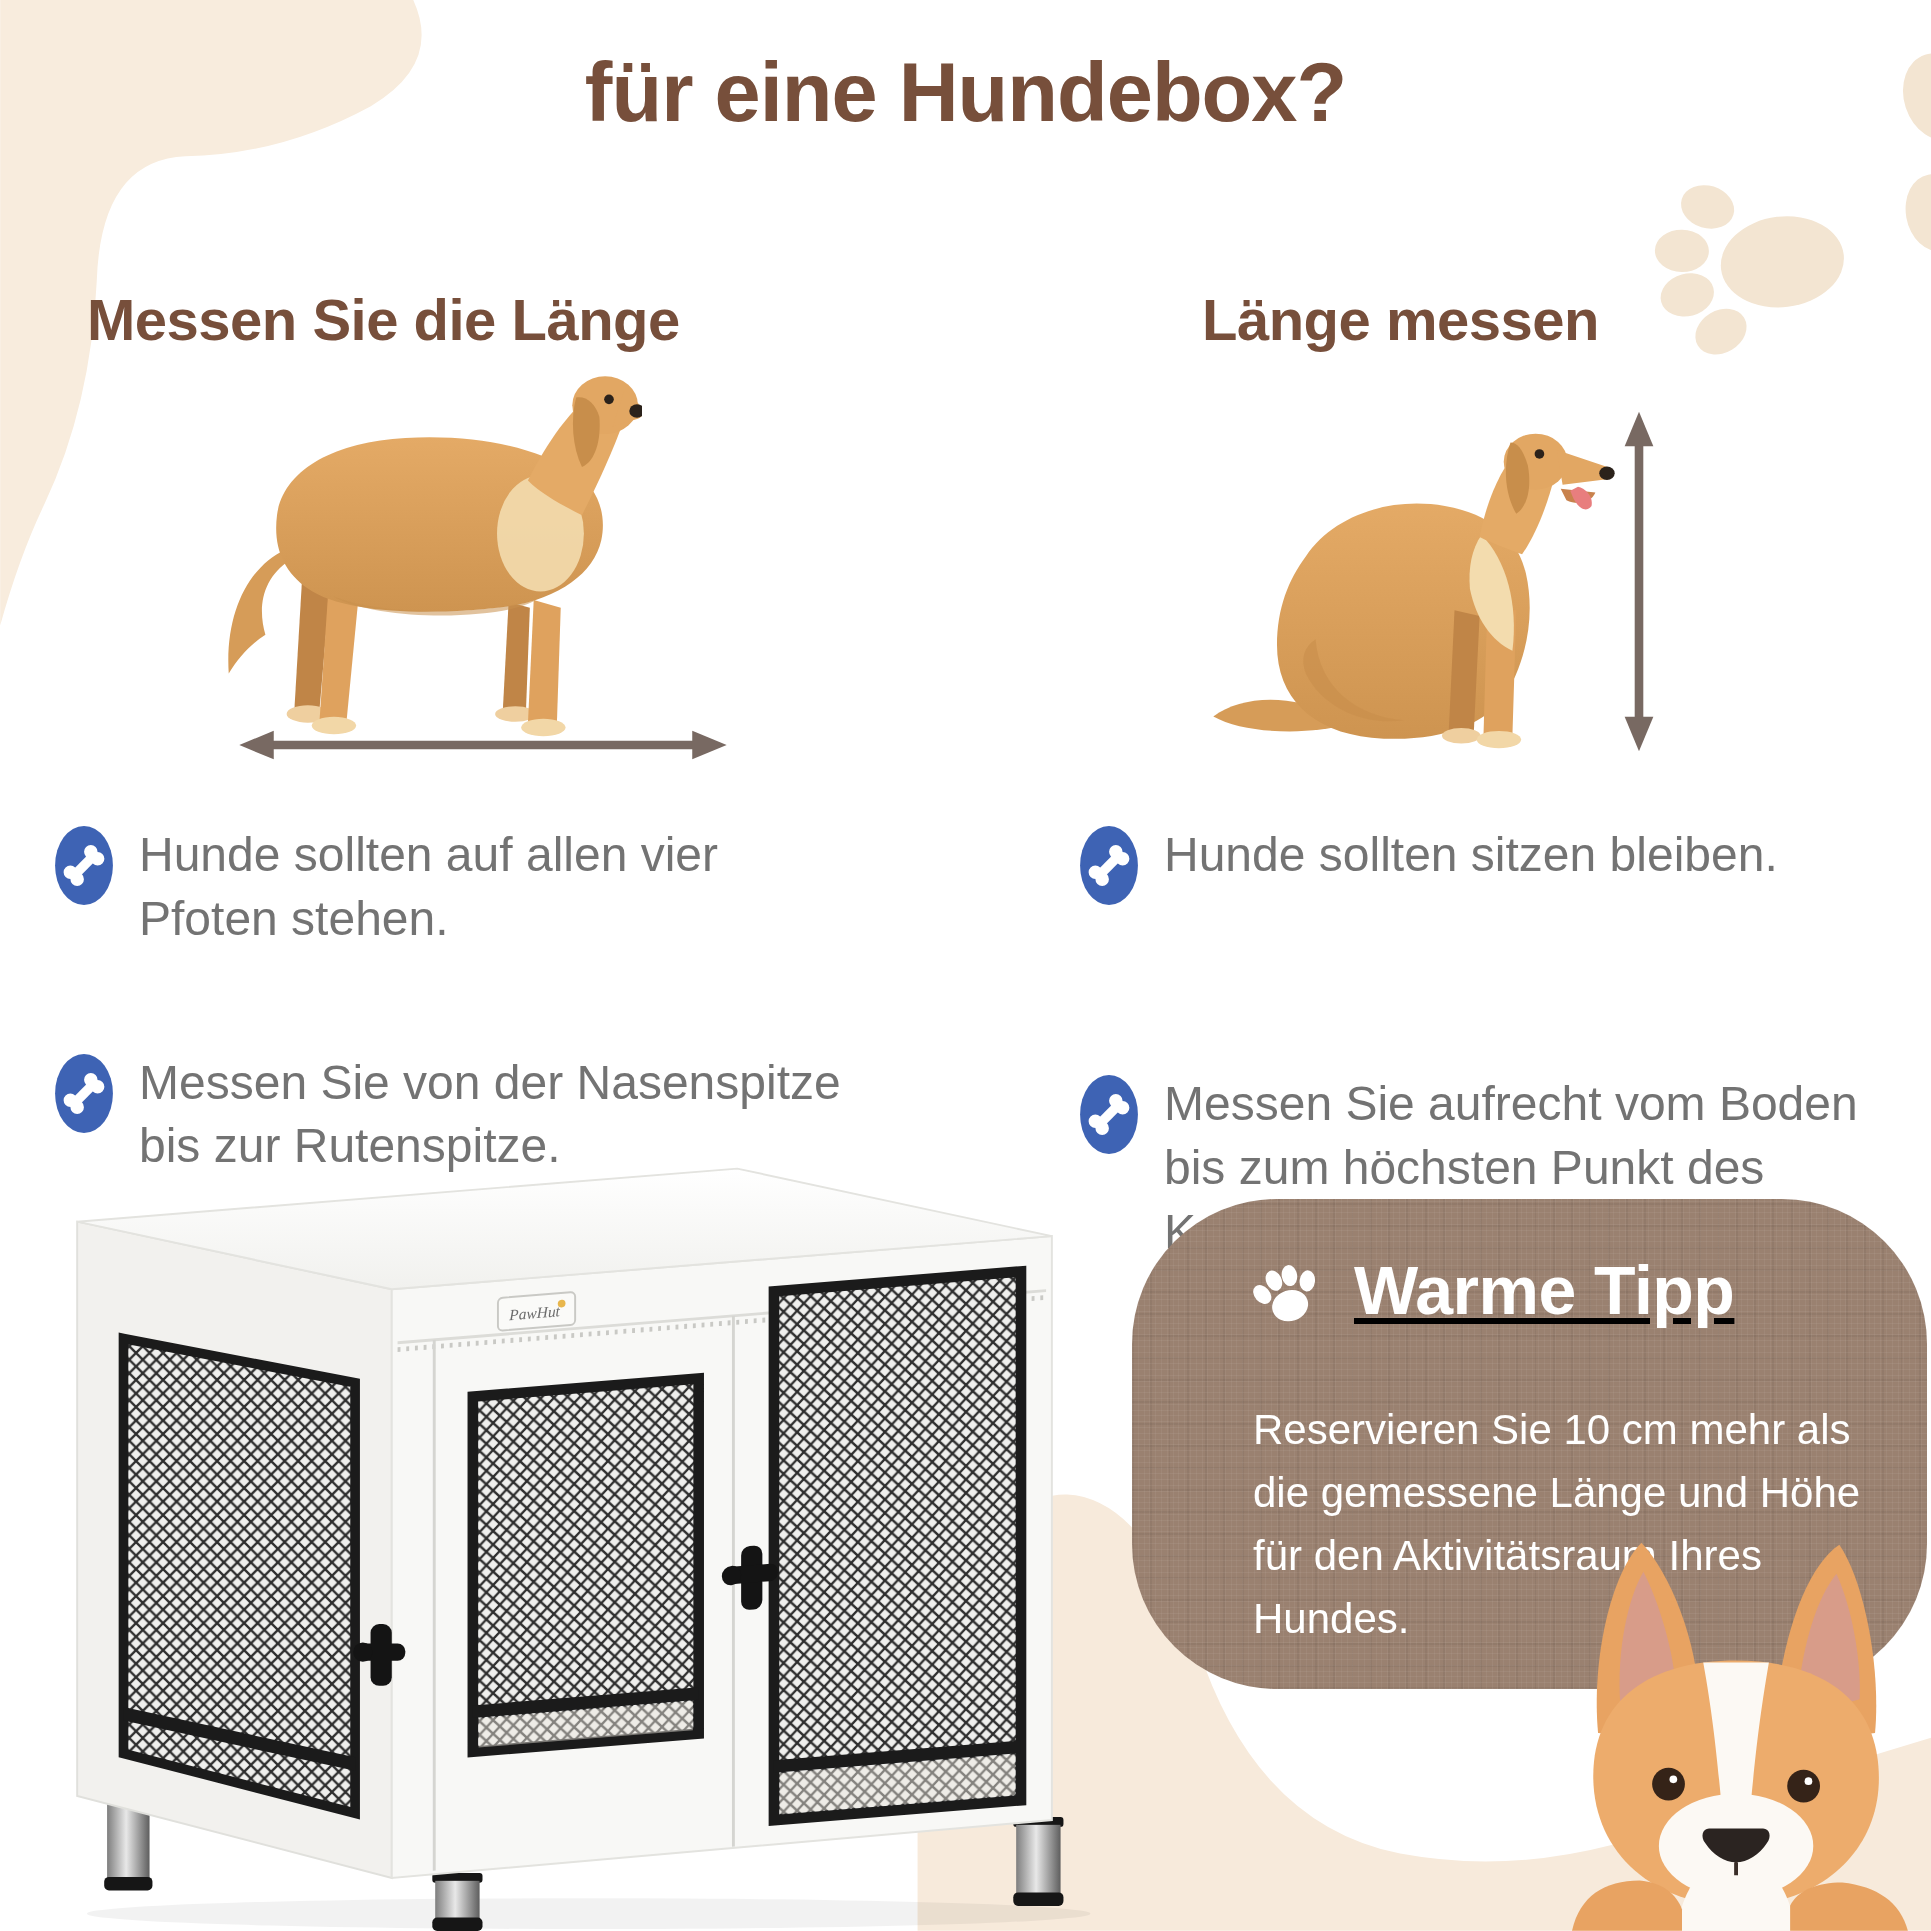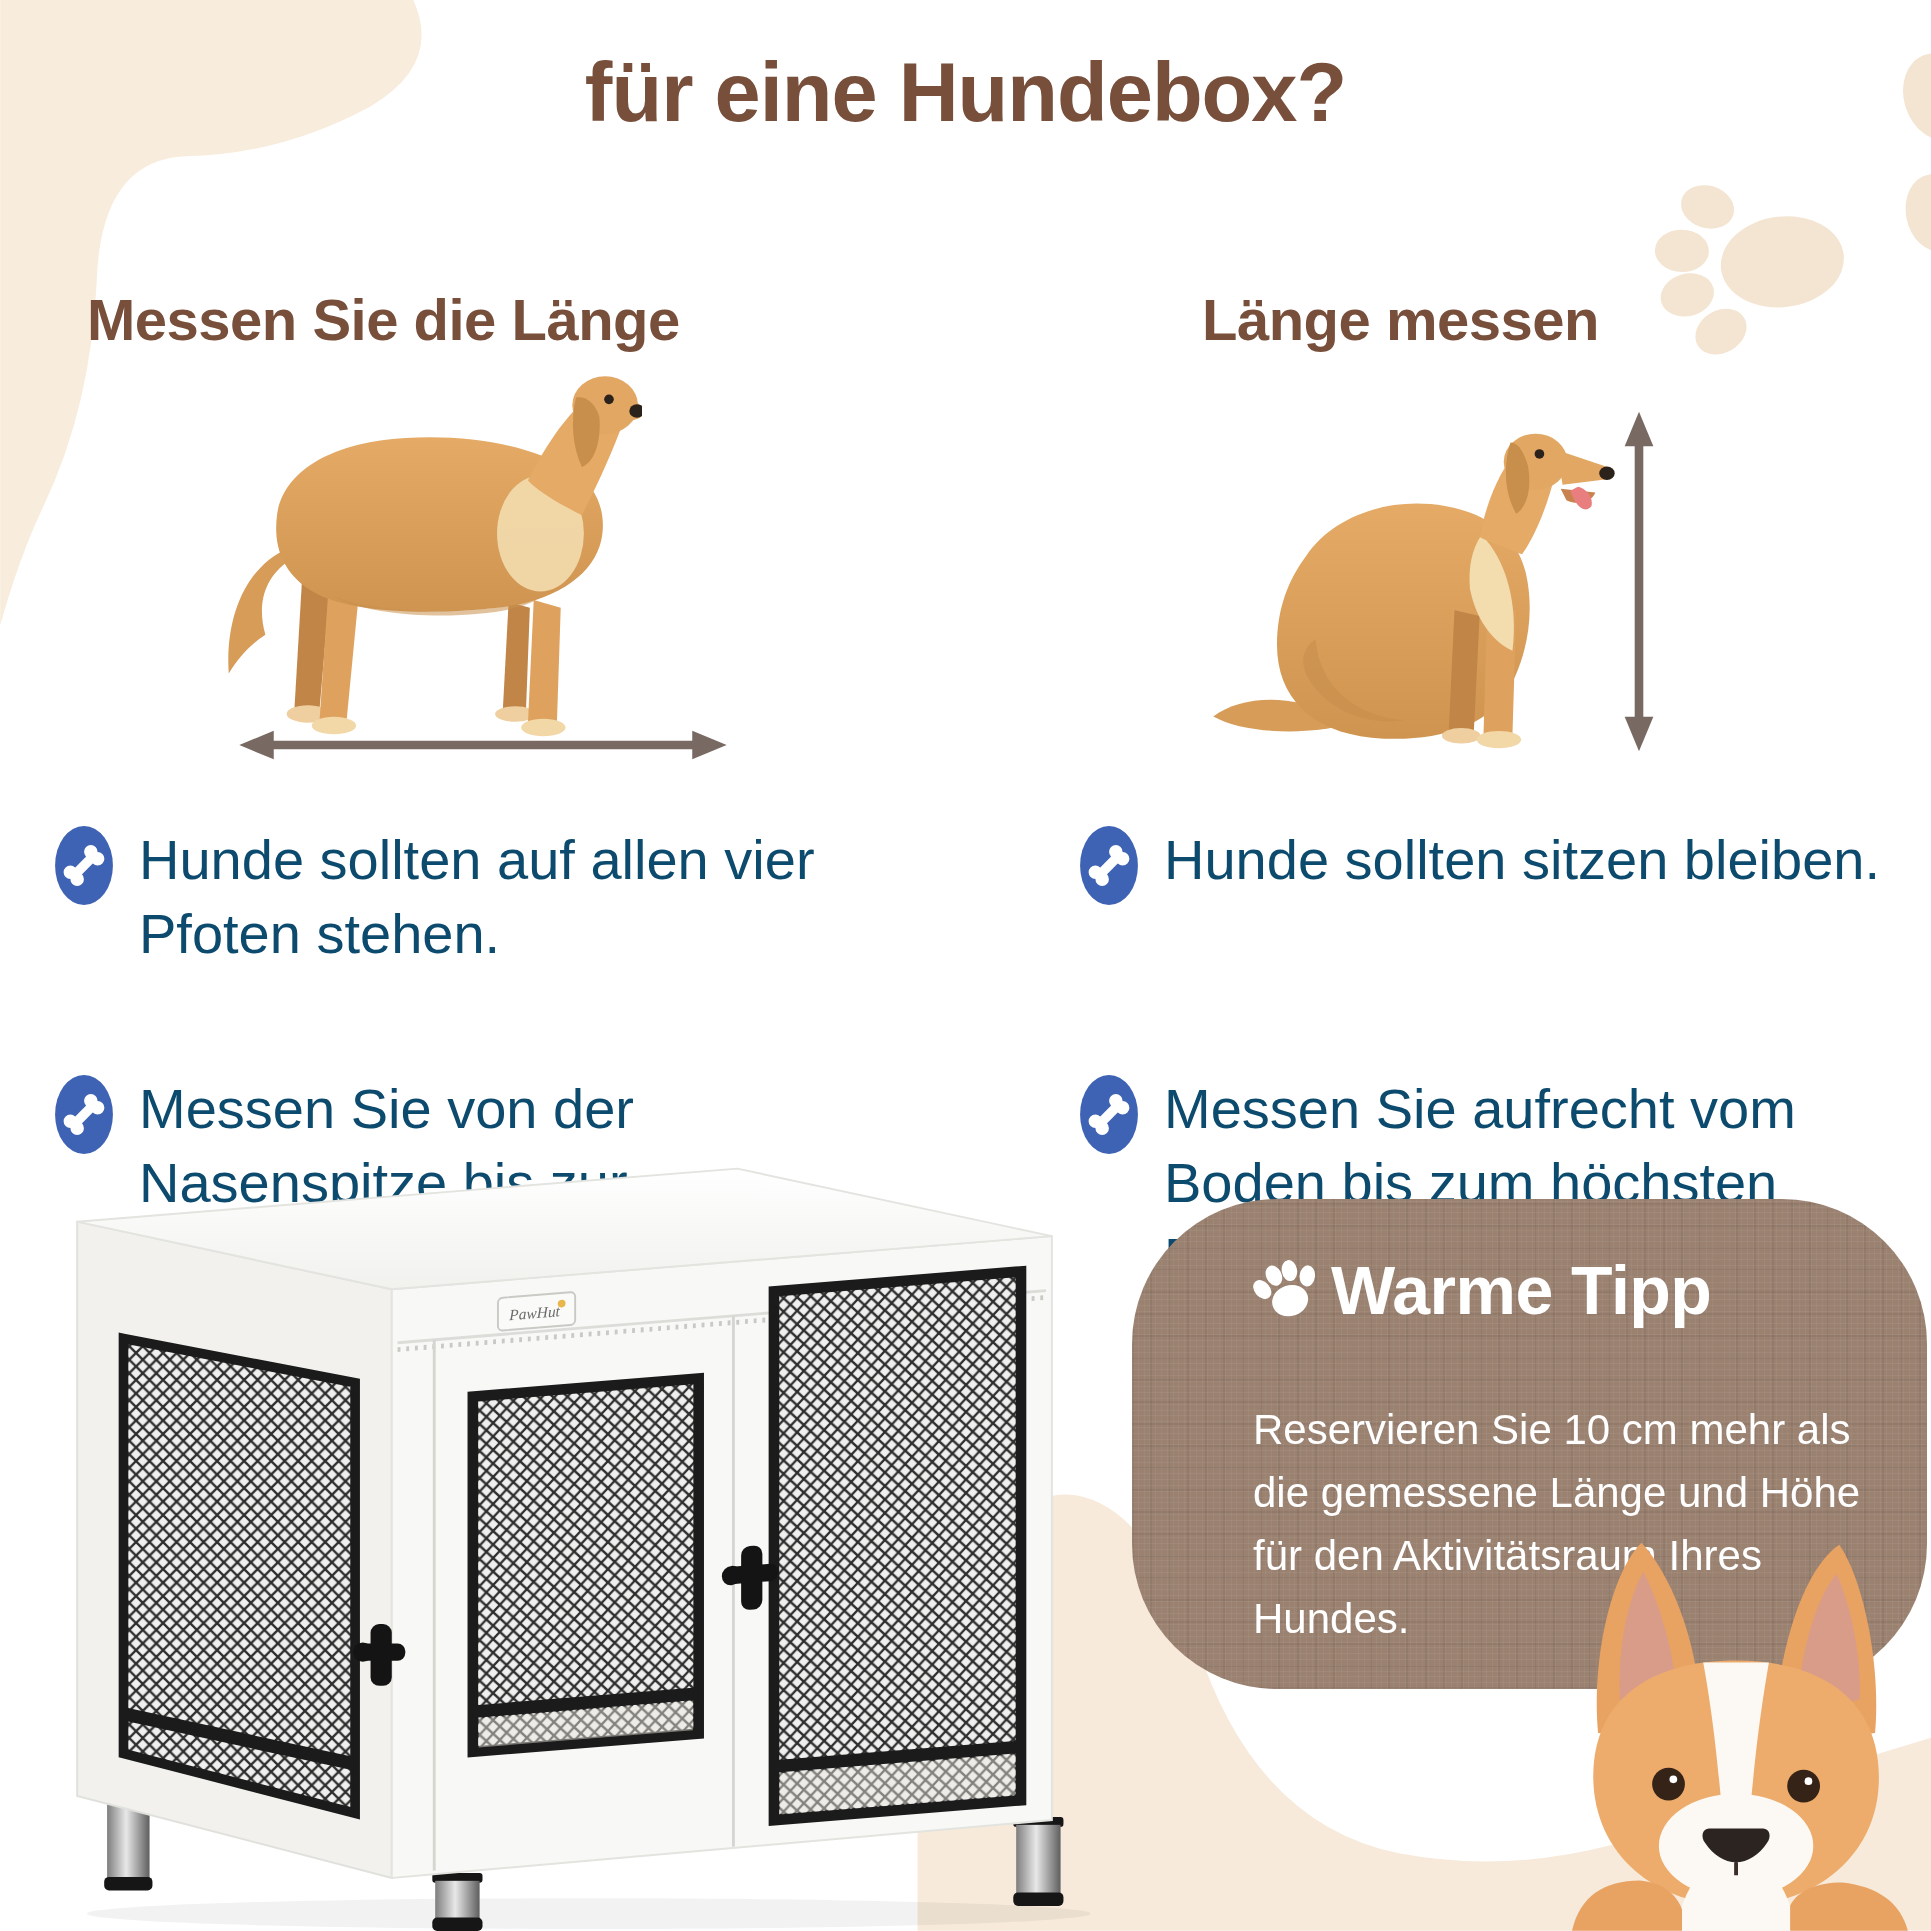--- a/index.html
+++ b/index.html
@@ -9,32 +9,32 @@
 
   
   .title{left:0;right:0;top:42px;text-align:center;color:#774F3B;font-weight:800;
          font-size:83px;line-height:1.22;letter-spacing:-1px;}
   .col-heading{color:#774F3B;font-weight:800;font-size:58px;letter-spacing:-0.5px;}
 
   
   .bullet-list{display:flex;flex-direction:column;}
   .bullet{display:flex;align-items:flex-start;gap:25px;}
   .bullet .bicon{flex:0 0 auto;margin-top:1.9px;}
-  .bullet .btext{font-size:56px;line-height:1.33;color:#0c4a6e;font-weight:500;}
+  .bullet .btext{font-size:48px;line-height:1.33;color:#737373;font-weight:500;}
 
   
   .tip-box{left:1132px;top:1199px;width:795px;height:490px;border-radius:145px;
     background-color:#9A8170;
     background-image:
       repeating-linear-gradient(0deg, rgba(255,255,255,0.055) 0 1px, transparent 1px 5.8px),
       repeating-linear-gradient(90deg, rgba(255,255,255,0.05) 0 1px, transparent 1px 5.8px),
       repeating-linear-gradient(0deg, rgba(0,0,0,0.05) 0 1.9px, transparent 1.9px 22px),
       repeating-linear-gradient(90deg, rgba(0,0,0,0.05) 0 1.9px, transparent 1.9px 18.3px);
   }
-  .tip-head-row{left:1246px;top:1251px;display:flex;align-items:flex-start;gap:8px;}
+  .tip-head-row{left:1246px;top:1251px;display:flex;align-items:flex-end;gap:31px;text-decoration:underline;}
   .tip-heading{color:#fff;font-weight:800;font-size:68px;letter-spacing:-0.5px;}
   .tip-body{left:1253px;top:1398px;width:626px;color:#fff;font-size:42px;line-height:1.5;font-weight:500;}
 </style>
 </head>
 <body>
 
 <div id="page">
 
   <svg class="abs" style="left:0;top:0" width="454" height="637" viewBox="0 0 470 660">
     <path d="M0,0 H428 Q458,66 384,110 Q292,160 192,162 Q104,166 100,292 Q94,420 46,522 Q20,576 0,648 Z" fill="#F8ECDD"></path>

